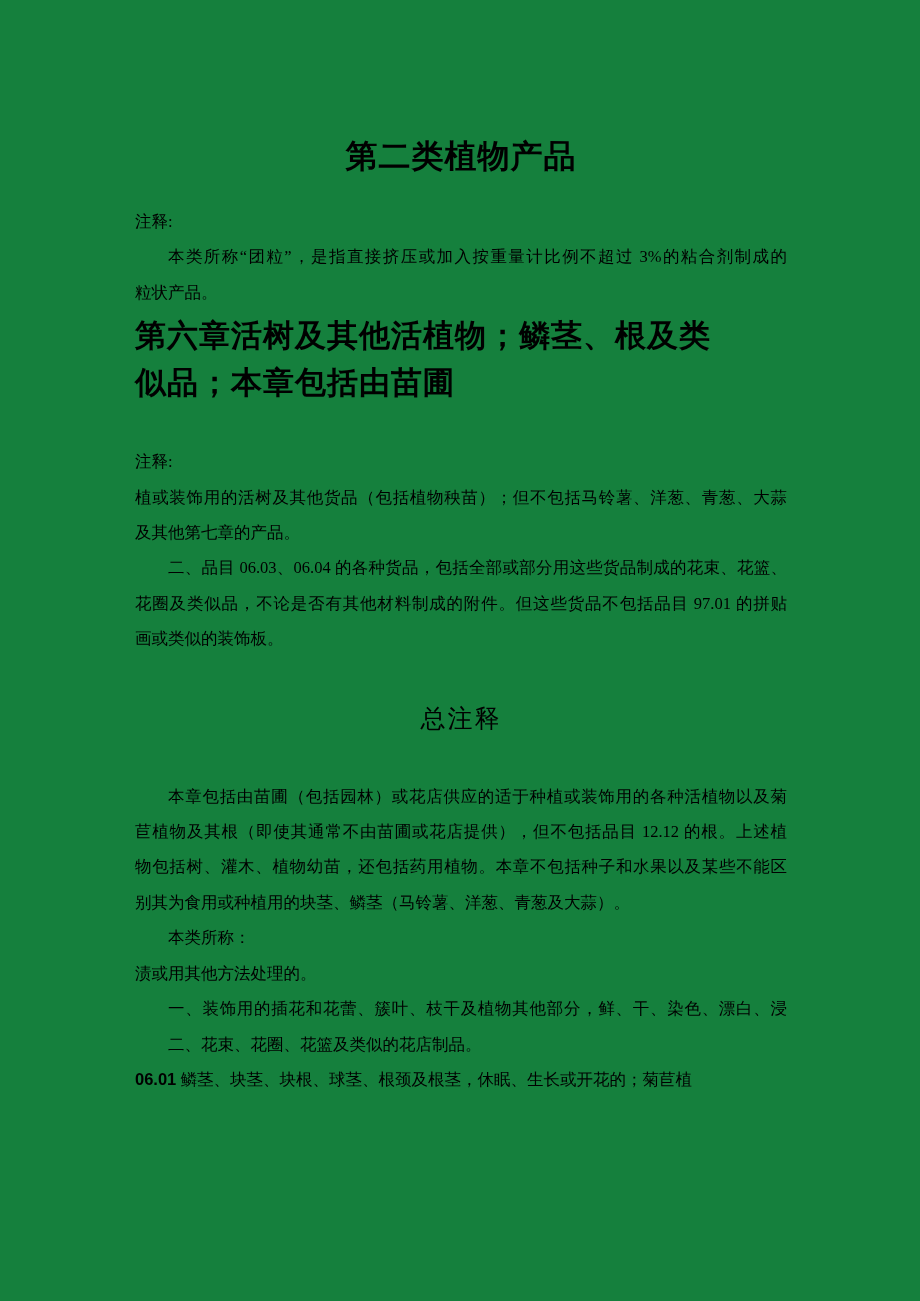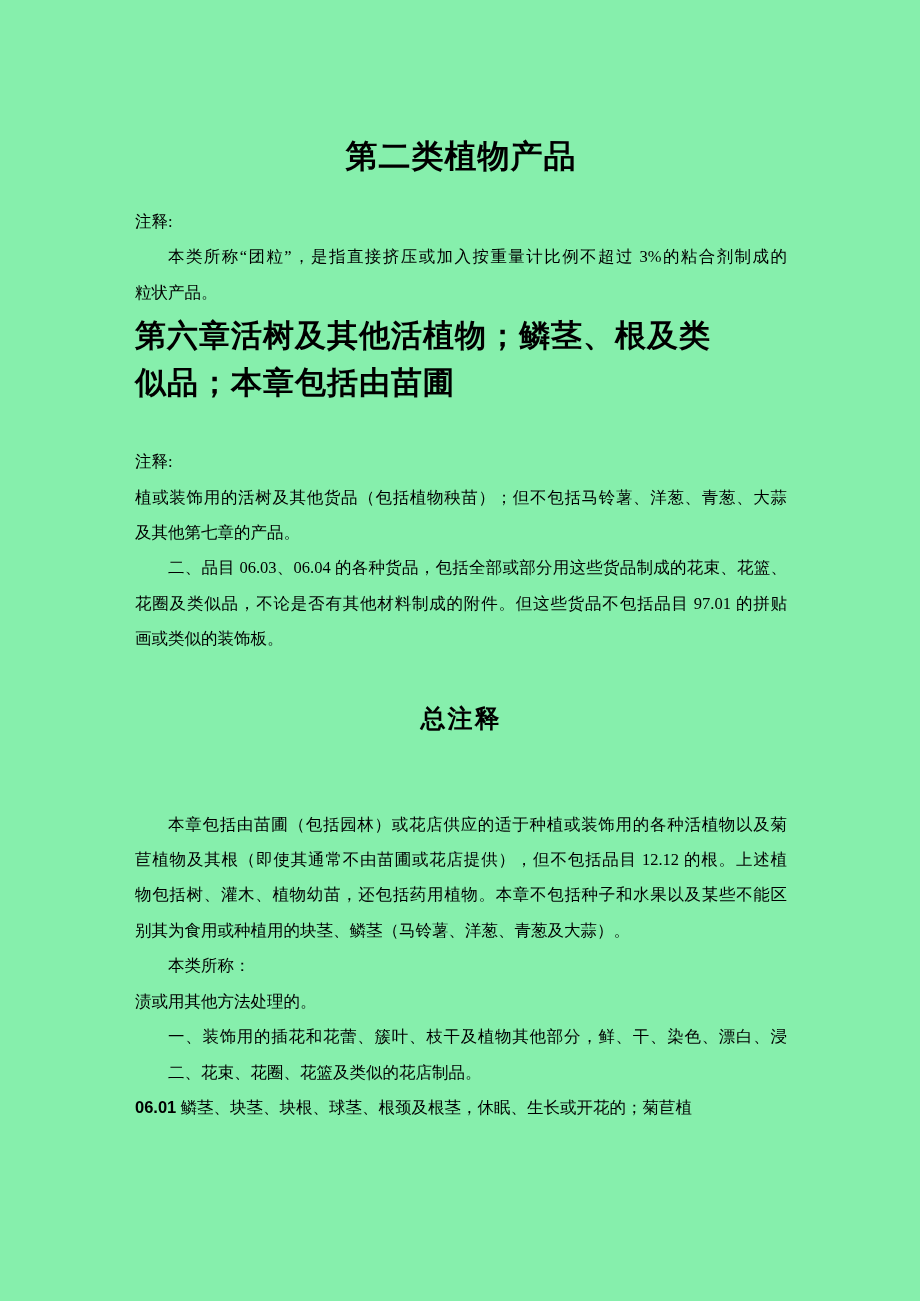--- a/index.html
+++ b/index.html
@@ -7,21 +7,21 @@
     width:920px;height:1301px;
     background:#ffffff;color:#000000;
     font-family:"Liberation Serif","DejaVu Serif",serif;
     -webkit-font-smoothing:antialiased;
   }
   .page{
     box-sizing:border-box;
     width:920px;height:1301px;
     padding:138px 133px 0 135px;
     overflow:hidden;
-    background:#86efac;
+    background:#15803d;
   }
   
   .h1{
     margin:0;
     font-family:"Liberation Sans","DejaVu Sans",sans-serif;
     font-weight:bold;
     font-size:32px;line-height:36px;
     text-align:center;
     letter-spacing:1px;
   }
@@ -31,28 +31,28 @@
     font-family:"Liberation Sans","DejaVu Sans",sans-serif;
     font-weight:bold;
     font-size:31px;line-height:47px;
     text-align:left;
     letter-spacing:1px;
   }
   
   .h3{
     margin:42px 0 0 0;
     font-size:25px;line-height:40px;
-    font-weight:bold;
+    font-weight:normal;
     text-align:center;
     letter-spacing:2px;
   }
   .block{margin:0;}
   .mt-section-notes{margin-top:30px;}
   .mt-chapter-notes{margin-top:38px;}
-  .mt-general{margin-top:68px;}
+  .mt-general{margin-top:40px;}
   .mt-final{}
   .line{
     font-size:16.5px;
     line-height:35.4px;
     white-space:normal;
   }
   
   .jl{text-align:justify;text-align-last:justify;}
   
   .ind{text-indent:2em;}

